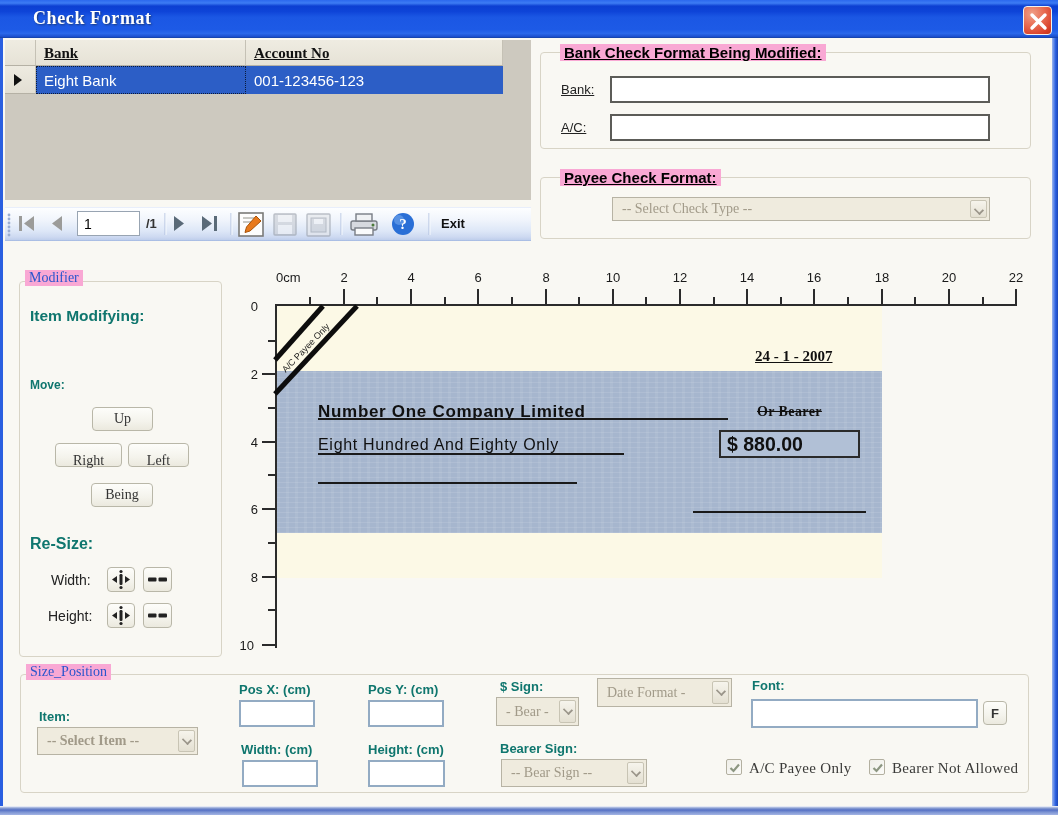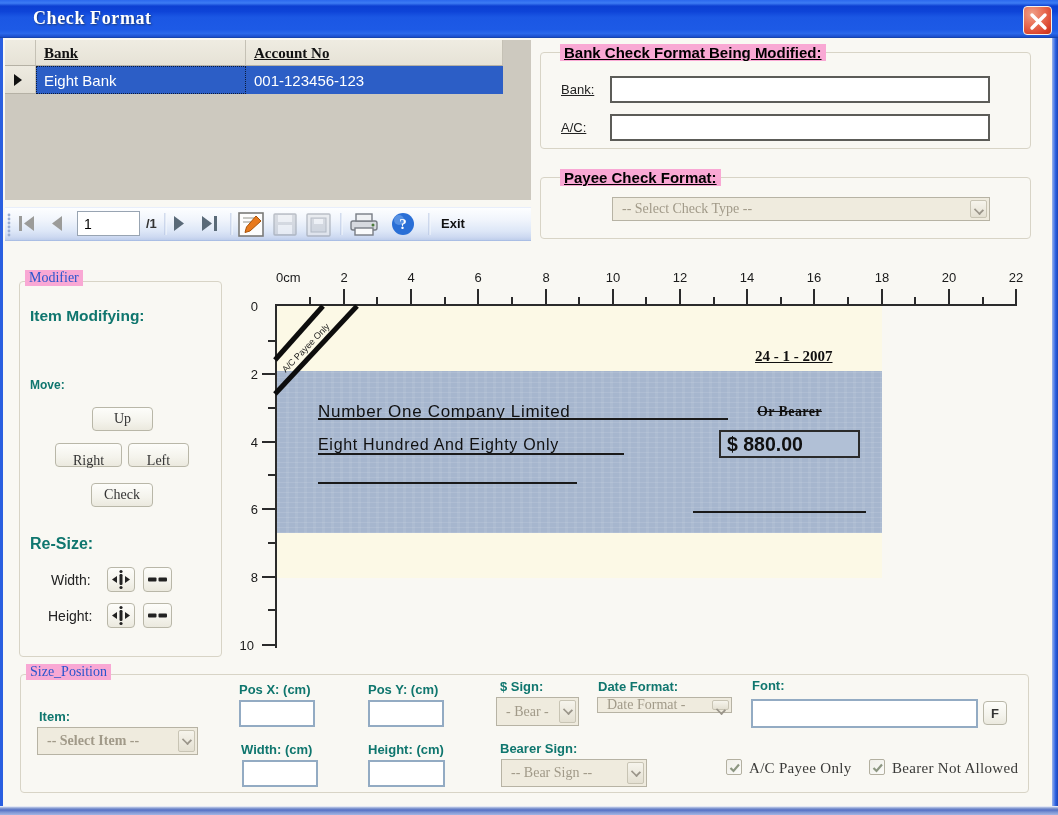--- a/index.html
+++ b/index.html
@@ -180,21 +180,21 @@
     <span class="cbtn"></span>
   </div>
 
 <div class="gbox" style="left:19px;top:281px;width:203px;height:376px"></div>
 <span class="gcap blu" style="left:25px;top:270px">Modifier</span>
 <span class="labb" style="left:30px;top:307px;font-size:15.5px">Item Modifying:</span>
 <span class="labb" style="left:30px;top:378px;font-size:12px">Move:</span>
 <div class="btn" style="left:92px;top:407px;width:61px;height:24px;padding-top:3px">Up</div>
 <div class="btn" style="left:55px;top:443px;width:67px;height:24px;padding-top:9px">Right</div>
 <div class="btn" style="left:128px;top:443px;width:61px;height:24px;padding-top:9px">Left</div>
-<div class="btn" style="left:91px;top:483px;width:62px;height:24px;padding-top:3px">Check</div>
+<div class="btn" style="left:91px;top:483px;width:62px;height:24px;padding-top:3px">Being</div>
 <span class="labb" style="left:30px;top:535px;font-size:16px">Re-Size:</span>
 <span class="abs" style="left:51px;top:572px;font:14px 'Liberation Sans';color:#222">Width:</span>
 <div class="btn" style="left:107px;top:567px;width:28px;height:25px"><svg width="26" height="23" viewBox="0 0 26 23">
       <g fill="#222">
         <path d="M4 11.5 L9 8 L9 15 Z"></path>
         <path d="M22 11.5 L17 8 L17 15 Z"></path>
         <rect x="11.5" y="6" width="3" height="11" rx="1.2"></rect>
         <circle cx="13" cy="3.5" r="1.6"></circle>
         <circle cx="13" cy="19.5" r="1.6"></circle>
       </g>
@@ -290,21 +290,21 @@
       <text x="24" y="392">10</text>
   </g>
 </svg>
 
 <svg class="abs" style="left:273px;top:304px" width="120" height="110" viewBox="0 0 120 110">
   <line x1="50" y1="2" x2="2" y2="56" stroke="#0d0d0d" stroke-width="5"></line>
   <line x1="84" y1="2" x2="2" y2="90" stroke="#0d0d0d" stroke-width="5"></line>
   <text x="8" y="66" font-family="Liberation Sans" font-size="9" fill="#1a1a1a" transform="rotate(-46 14 62)">A/C Payee Only</text>
 </svg>
 <span class="ckb" style="left:755px;top:348px;font:bold 15px 'Liberation Serif',serif;text-decoration:underline">24 - 1 - 2007</span>
-<span class="ckb" style="left:318px;top:402px;font-weight:normal;font-size:17px;letter-spacing:.7px">Number One Company Limited</span>
+<span class="ckb" style="left:318px;top:402px;font-weight:bold;font-size:17px;letter-spacing:.7px">Number One Company Limited</span>
 <div class="abs" style="left:318px;top:418px;width:410px;height:2px;background:#1a1a1a"></div>
 <span class="ckb" style="left:757px;top:404px;font:bold 14px 'Liberation Serif',serif;text-decoration:line-through;letter-spacing:.4px">Or Bearer</span>
 <span class="ckb" style="left:318px;top:436px;font-size:16px;letter-spacing:.7px">Eight Hundred And Eighty Only</span>
 <div class="abs" style="left:318px;top:453px;width:306px;height:2px;background:#1a1a1a"></div>
 <div class="abs" style="left:318px;top:482px;width:259px;height:2px;background:#1a1a1a"></div>
 <div class="abs" style="left:719px;top:430px;width:141px;height:28px;border:2px solid #2a2a2a;background:#b1c0d6"></div>
 <span class="ckb" style="left:727px;top:433px;font-size:19.5px;font-weight:600">$ 880.00</span>
 <div class="abs" style="left:693px;top:511px;width:173px;height:2px;background:#1a1a1a"></div>
 
 <div class="gbox" style="left:20px;top:674px;width:1009px;height:119px"></div>
@@ -321,21 +321,21 @@
 <span class="labb" style="left:241px;top:742px">Width: (cm)</span>
 <div class="tx2" style="left:242px;top:760px;width:76px;height:27px"></div>
 <span class="labb" style="left:368px;top:742px">Height: (cm)</span>
 <div class="tx2" style="left:368px;top:760px;width:77px;height:27px"></div>
 <span class="labb" style="left:500px;top:679px">$ Sign:</span>
 <div class="cmb" style="left:496px;top:697px;width:83px;height:29px">
     <span class="ct">- Bear -</span>
     <span class="cbtn"></span>
   </div>
 <span class="labb" style="left:598px;top:679px">Date Format:</span>
-<div class="cmb" style="left:597px;top:697px;width:135px;height:16px">
+<div class="cmb" style="left:597px;top:678px;width:135px;height:29px">
     <span class="ct">Date Format -</span>
     <span class="cbtn"></span>
   </div>
 <span class="labb" style="left:752px;top:678px">Font:</span>
 <div class="tx2" style="left:751px;top:699px;width:227px;height:29px"></div>
 <div class="btn" style="left:983px;top:701px;width:24px;height:24px;font:bold 13px 'Liberation Sans';padding-top:4px">F</div>
 <span class="labb" style="left:500px;top:741px">Bearer Sign:</span>
 <div class="cmb" style="left:501px;top:759px;width:146px;height:28px">
     <span class="ct">-- Bear Sign --</span>
     <span class="cbtn"></span>

